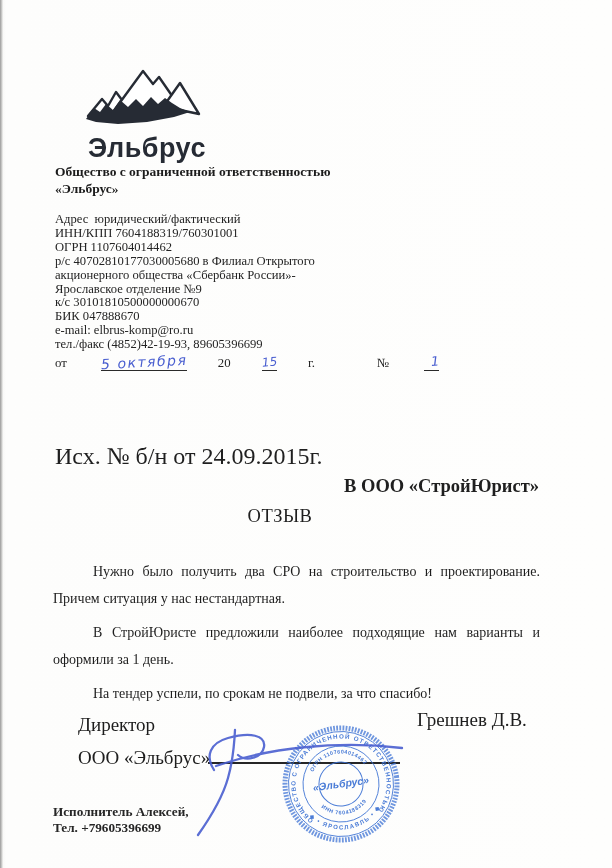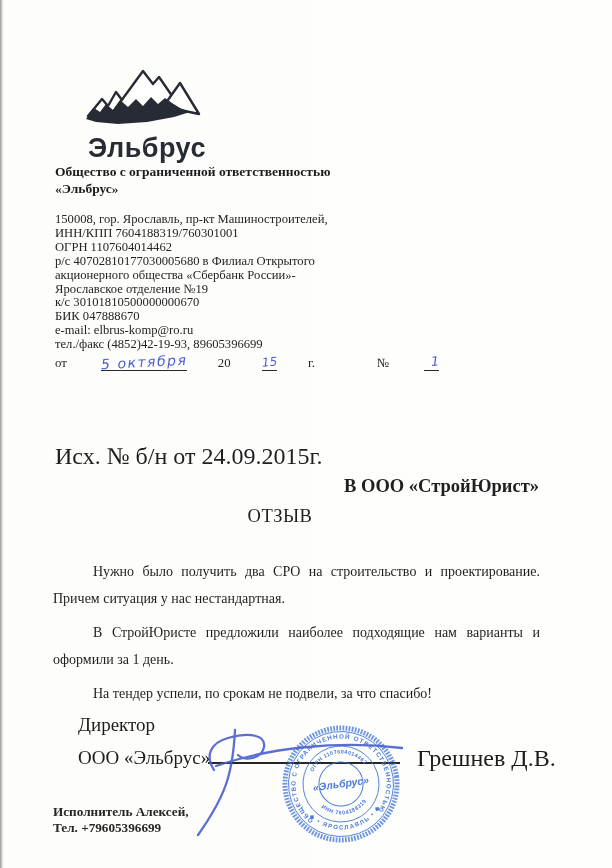--- a/index.html
+++ b/index.html
@@ -55,21 +55,21 @@
   .recipient{position:absolute;right:73px;top:476px;font-size:18.5px;color:#1f1f1f;font-weight:bold;}
   .letter-title{position:absolute;left:0;top:506px;width:560px;text-align:center;font-size:18.5px;letter-spacing:.5px;color:#1f1f1f;}
   .letter-body{position:absolute;left:53px;top:558px;width:487px;}
   .letter-body p{
     margin:0 0 7px 0;font-size:14px;line-height:27px;color:#1e1e1e;
     text-align:justify;text-indent:40px;
   }
 
   
   .signer-position{position:absolute;left:53px;top:708px;font-size:19px;line-height:33px;color:#1d1d1d;margin-left:25px;}
-  .signer-name{position:absolute;left:417px;top:745px;font-size:24px;color:#1d1d1d;}
+  .signer-name{position:absolute;left:417px;top:709px;font-size:19px;color:#1d1d1d;}
   .signature-line{position:absolute;left:208px;top:762px;width:192px;height:2px;background:#262626;}
   .signature-svg{position:absolute;left:188px;top:706px;}
   .executor{position:absolute;left:53px;top:804px;font-size:13.2px;font-weight:bold;line-height:16px;color:#262626;}
 
   
   .stamp{position:absolute;left:276px;top:719px;opacity:.93;}
   .stamp text{fill:#3e73d4;font-family:"Liberation Sans", sans-serif;font-weight:bold;}
   .stamp .ring-circle{fill:none;stroke:#3e73d4;}
 </style>
 </head>
@@ -90,26 +90,26 @@
   </div>
 
   <div class="company-name">
     <div>Общество с ограниченной ответственностью</div>
     <div>«Эльбрус»</div>
   </div>
 
   <div class="details">
     <div>
 
-        <div class="detail-line">150008, гор. Ярославль, пр-кт Машиностроителей,</div>
+    <div class="detail-line">Адрес  юридический/фактический</div>
         <div class="detail-line">ИНН/КПП 7604188319/760301001</div>
         <div class="detail-line">ОГРН 1107604014462</div>
         <div class="detail-line">р/с 40702810177030005680 в Филиал Открытого</div>
         <div class="detail-line">акционерного общества «Сбербанк России»-</div>
-        <div class="detail-line">Ярославское отделение №19</div>
+        <div class="detail-line">Ярославское отделение №9</div>
         <div class="detail-line">к/с 30101810500000000670</div>
         <div class="detail-line">БИК 047888670</div>
         <div class="detail-line">e-mail: elbrus-komp@ro.ru</div>
         <div class="detail-line">тел./факс (4852)42-19-93, 89605396699</div>
       </div>
     <div class="date-line">
       <span>от</span>
       <span class="blank blank-date"><span class="hw hw-date">5 октября</span></span>
       <span>20</span>
       <span class="blank blank-year"><span class="hw hw-year">15</span></span>

